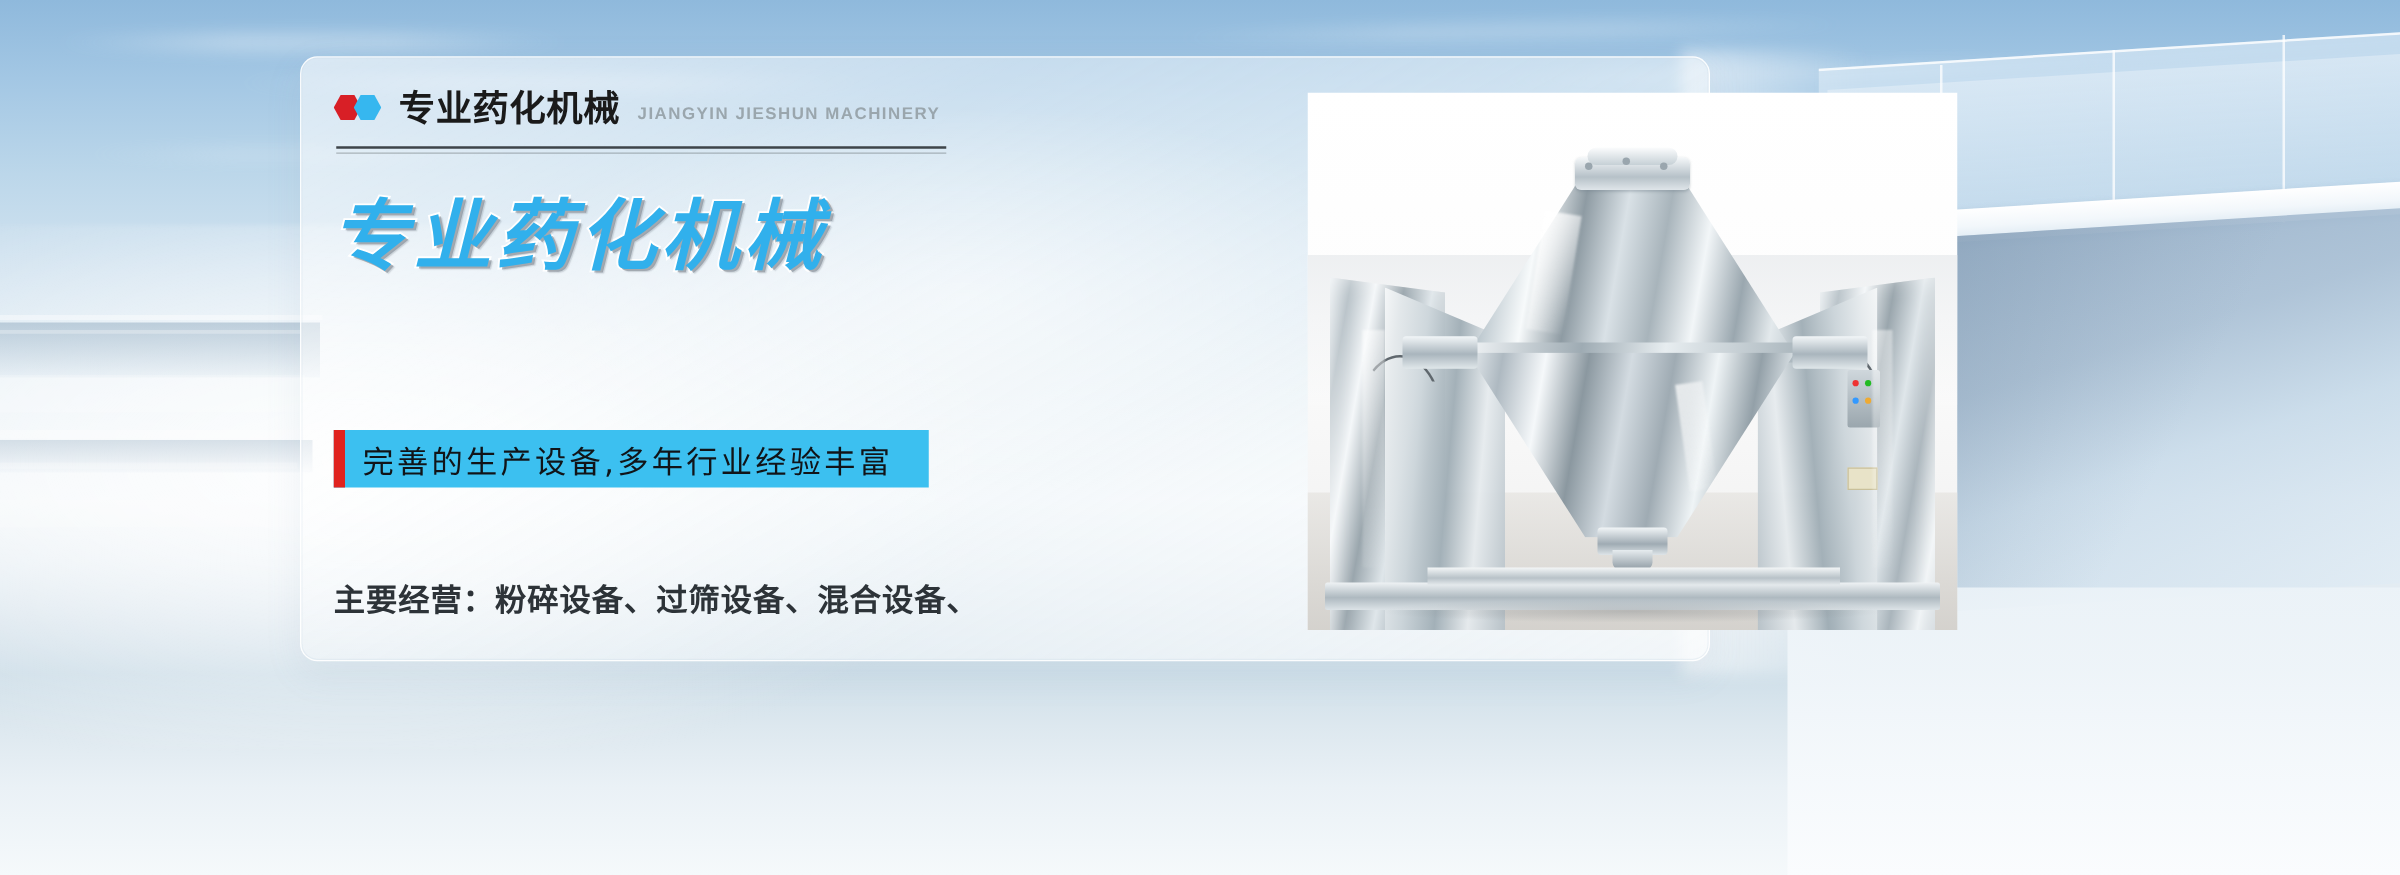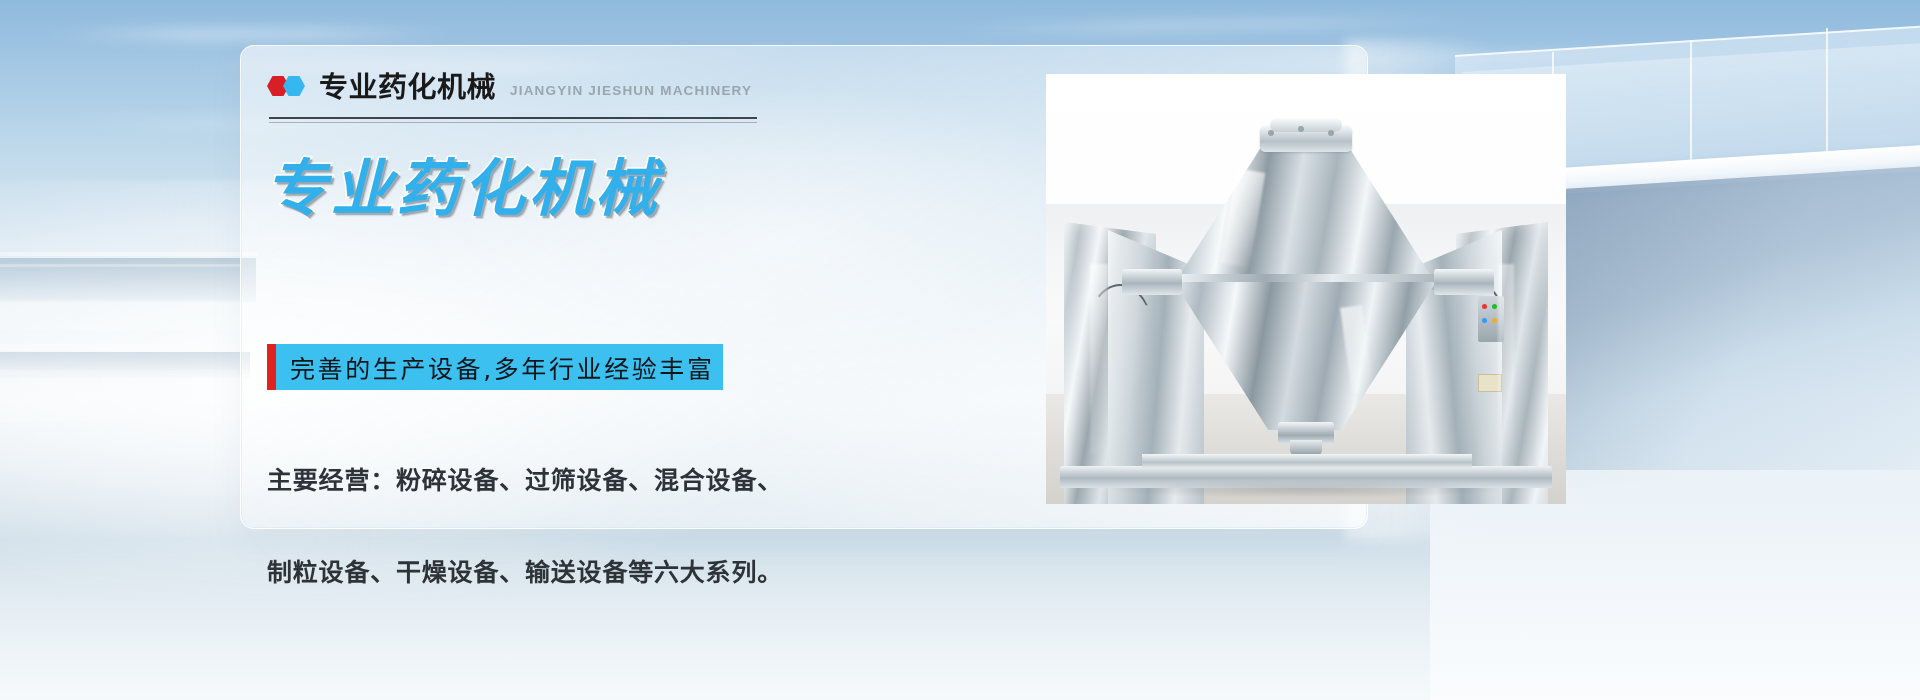--- a/index.html
+++ b/index.html
@@ -258,21 +258,21 @@
 
   
   .tagline {
     position: absolute;
     left: 26px; top: 298px;
     display: inline-flex;
     align-items: center;
     height: 46px;
     background: #3cc0f0;
     border-left: 9px solid #e0231f;
-    padding: 0 8px 0 14px;
+    padding: 0 28px 0 14px;
     box-sizing: border-box;
   }
   .tagline-text {
     font-size: 25px;
     font-weight: 500;
     color: #111418;
     letter-spacing: 2.6px;
     white-space: nowrap;
   }
 
@@ -509,21 +509,20 @@
     <div class="headline">
       <span class="headline-line">专业药化机械</span>
     </div>
 
     <div class="tagline">
       <span class="tagline-text">完善的生产设备,多年行业经验丰富</span>
     </div>
 
     <div class="body-text">
       <span class="body-line">主要经营：粉碎设备、过筛设备、混合设备、</span>
-      <span class="body-line">制粒设备、干燥设备、输送设备等六大系列。</span>
     </div>
 
     <div class="photo">
       <div class="photo-bg"></div>
       <div class="ws-ceiling"></div>
       <div class="ws-floor"></div>
 
       <div class="leg leg-left"></div>
       <div class="leg leg-right"></div>
       <div class="leg-inner-left"></div>

